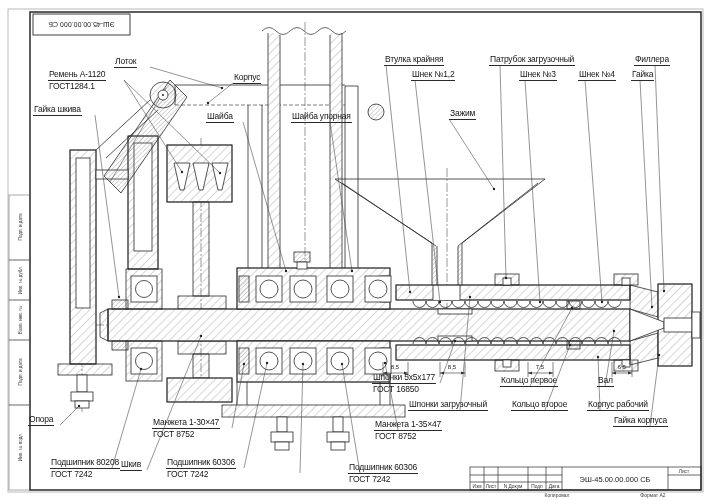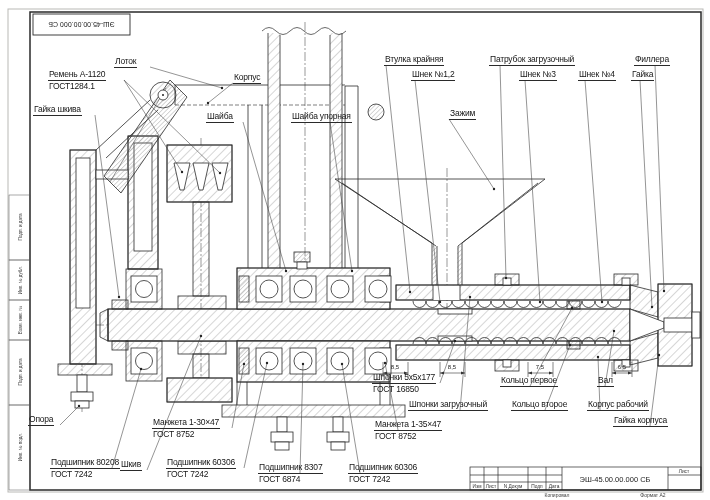--- a/index.html
+++ b/index.html
@@ -410,24 +410,20 @@
       <span class="l1">Подшипник 80208</span>
       <span class="l2">ГОСТ 7242</span>
     </div>
   <div class="callout" style="left:120px;top:459px">
       <span class="l1">Шкив</span>
     </div>
   <div class="callout" style="left:166px;top:457px">
       <span class="l1">Подшипник 60306</span>
       <span class="l2">ГОСТ 7242</span>
     </div>
-  <div class="callout" style="left:258px;top:462px">
-      <span class="l1">Подшипник 8307</span>
-      <span class="l2">ГОСТ 6874</span>
-    </div>
   <div class="callout" style="left:348px;top:462px">
       <span class="l1">Подшипник 60306</span>
       <span class="l2">ГОСТ 7242</span>
     </div>
   <div class="callout" style="left:374px;top:419px">
       <span class="l1">Манжета 1-35×47</span>
       <span class="l2">ГОСТ 8752</span>
     </div>
   <div class="callout" style="left:372px;top:372px">
       <span class="l1">Шпонки 5х5х177</span>

